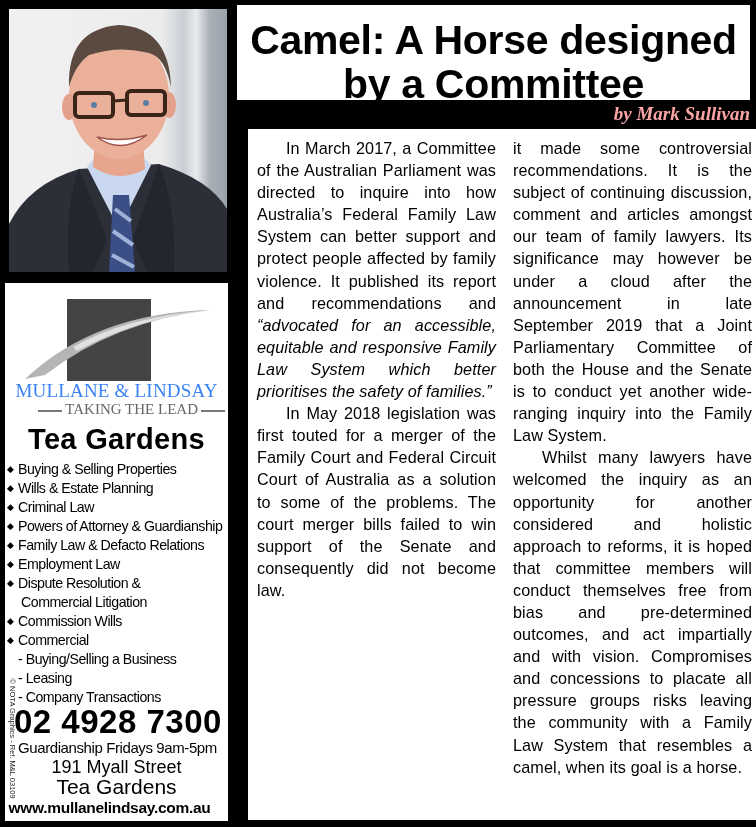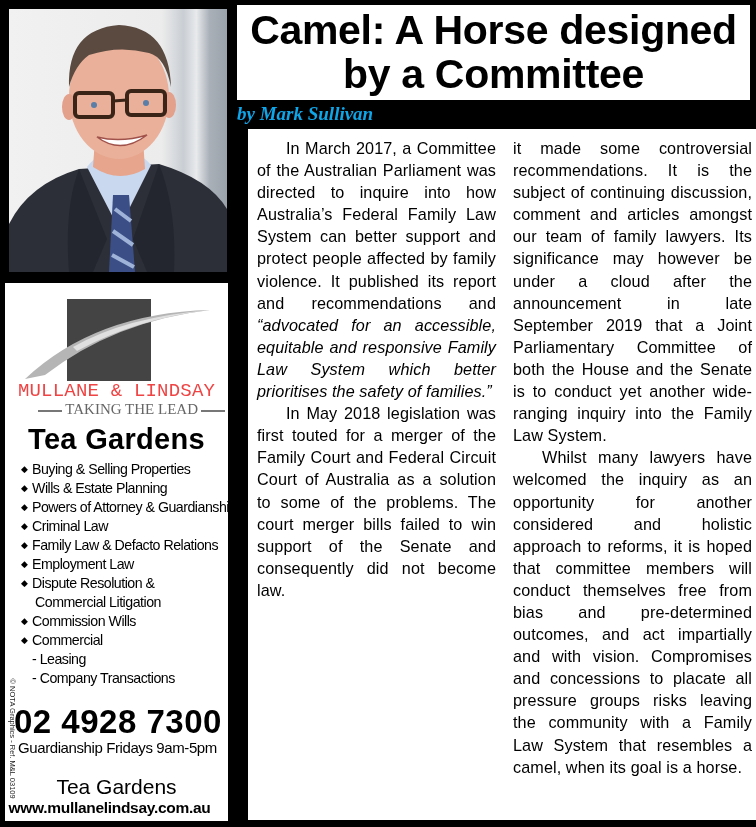--- a/index.html
+++ b/index.html
@@ -1,37 +1,37 @@
 <!DOCTYPE html>
 <html><head>
 <meta charset="utf-8">
 <style>
   html,body{margin:0;padding:0;}
   body{width:756px;height:827px;background:#000;position:relative;overflow:hidden;font-family:"Liberation Sans",sans-serif;color:#000;}
   .photo{position:absolute;left:9px;top:9px;width:218px;height:263px;overflow:hidden;background:linear-gradient(90deg,#f1f1f1 0%,#ececec 70%,#c9ced4 80%,#e8eaec 86%,#a9b0b8 92%,#9aa2ab 100%);}
   .ad{position:absolute;left:5px;top:283px;width:223px;height:538px;background:#fff;}
   .logo{position:absolute;left:0;top:0;width:223px;height:125px;}
-  .logo-name{position:absolute;left:0;width:223px;top:97px;text-align:center;font-family:Liberation Mono, monospace;font-size:19px;color:#ef4444;letter-spacing:0.2px;white-space:nowrap;}
+  .logo-name{position:absolute;left:0;width:223px;top:97px;text-align:center;font-family:Liberation Serif, serif;font-size:19px;color:#3b82f6;letter-spacing:0.2px;white-space:nowrap;}
   .logo-tag{position:absolute;left:0;width:223px;top:118px;text-align:right;font-family:"Liberation Serif",serif;font-size:15px;color:#666;white-space:nowrap;}
   .logo-tag .rule{display:inline-block;width:24px;height:2px;background:#777;vertical-align:middle;margin:0 3px;}
   .loc{position:absolute;left:0;width:223px;top:140px;text-align:center;font-weight:bold;font-size:29px;letter-spacing:0.3px;}
-  .services{position:absolute;left:16px;top:177px;margin:0;padding:0;list-style:none;font-size:14.2px;line-height:19px;letter-spacing:-0.5px;}
+  .services{position:absolute;left:2px;top:177px;margin:0;padding:0;list-style:none;font-size:14.2px;line-height:19px;letter-spacing:-0.5px;}
   .services li{white-space:nowrap;}
   .services .b{display:inline-block;width:11px;font-size:9px;vertical-align:2px;}
   .services .indent{padding-left:14px;}
   .services .sub{padding-left:11px;}
   .phone{position:absolute;left:9px;top:420px;font-weight:bold;font-size:33px;letter-spacing:0.5px;white-space:nowrap;}
   .appt{position:absolute;left:13px;top:456px;font-size:15px;letter-spacing:-0.4px;white-space:nowrap;}
   .street{position:absolute;left:0;width:223px;top:474px;text-align:center;font-size:18px;white-space:nowrap;}
   .town{position:absolute;left:0;width:223px;top:492px;text-align:center;font-size:21px;white-space:nowrap;}
   .web{position:absolute;left:0;width:209px;top:516px;text-align:center;font-weight:bold;font-size:15.5px;letter-spacing:-0.3px;white-space:nowrap;}
   .credit{position:absolute;left:-63px;top:461px;width:140px;font-size:7.5px;transform:rotate(90deg);transform-origin:center;white-space:nowrap;color:#222;}
   .titlebox{position:absolute;left:237px;top:5px;width:513px;height:95px;background:#fff;}
-  .title{margin:0;text-align:center;font-weight:bold;font-size:41px;line-height:44px;padding-top:3px;letter-spacing:-0.3px;}
-  .byline{position:absolute;left:237px;top:100px;width:513px;height:27px;text-align:left;color:#0ea5e9;font-family:"Liberation Serif",serif;font-style:italic;font-weight:bold;font-size:19px;line-height:27px;}
+  .title{margin:0;text-align:center;font-weight:bold;font-size:41px;line-height:44px;padding-top:13px;letter-spacing:-0.3px;}
+  .byline{position:absolute;left:237px;top:100px;width:513px;height:27px;text-align:right;color:#fca5a5;font-family:"Liberation Serif",serif;font-style:italic;font-weight:bold;font-size:19px;line-height:27px;}
   .body{position:absolute;left:248px;top:129px;width:513px;height:691px;background:#fff;}
   .col{position:absolute;top:8px;width:239px;font-size:16.2px;line-height:22.1px;text-align:justify;letter-spacing:0.1px;}
   .col p{margin:0;}
   .col .ind{text-indent:29px;}
   .col1{left:9px;}
   .col2{left:265px;}
   .col em{font-style:italic;}
 </style>
 </head>
 <body>
@@ -77,36 +77,38 @@
     </svg>
     <div class="logo-name">MULLANE &amp; LINDSAY</div>
     <div class="logo-tag"><span class="rule"></span><span>TAKING THE LEAD</span><span class="rule"></span></div>
   </div>
 
   <div class="loc">Tea Gardens</div>
 
   <ul class="services" id="services">
       <li><span class="b">◆</span><span>Buying &amp; Selling Properties</span></li>
       <li><span class="b">◆</span><span>Wills &amp; Estate Planning</span></li>
+      <li><span class="b">◆</span><span>Criminal Law</span></li>
       <li><span class="b">◆</span><span>Powers of Attorney &amp; Guardianship</span></li>
-      <li><span class="b">◆</span><span>Criminal Law</span></li>
       <li><span class="b">◆</span><span>Family Law &amp; Defacto Relations</span></li>
       <li><span class="b">◆</span><span>Employment Law</span></li>
       <li><span class="b">◆</span><span>Dispute Resolution &amp;</span></li>
       <li class="indent"><span>Commercial Litigation</span></li>
       <li><span class="b">◆</span><span>Commission Wills</span></li>
       <li><span class="b">◆</span><span>Commercial</span></li>
+      <li class="sub"><span>- Buying/Selling a Business</span></li>
       <li class="sub"><span>- Leasing</span></li>
       <li class="sub"><span>- Company Transactions</span></li>
     </ul>
 
   <div class="credit">© NOTA Graphics - Ref. M&amp;L 03109</div>
 
   <div class="phone">02 4928 7300</div>
   <div class="appt">Guardianship Fridays 9am-5pm</div>
+  <div class="street">191 Myall Street</div>
   <div class="town">Tea Gardens</div>
   <div class="web">www.mullanelindsay.com.au</div>
 </div>
 
 <div class="titlebox">
   <h1 class="title">Camel: A Horse designed by a Committee</h1>
 </div>
 <div class="byline">by Mark Sullivan</div>
 
 <div class="body">

